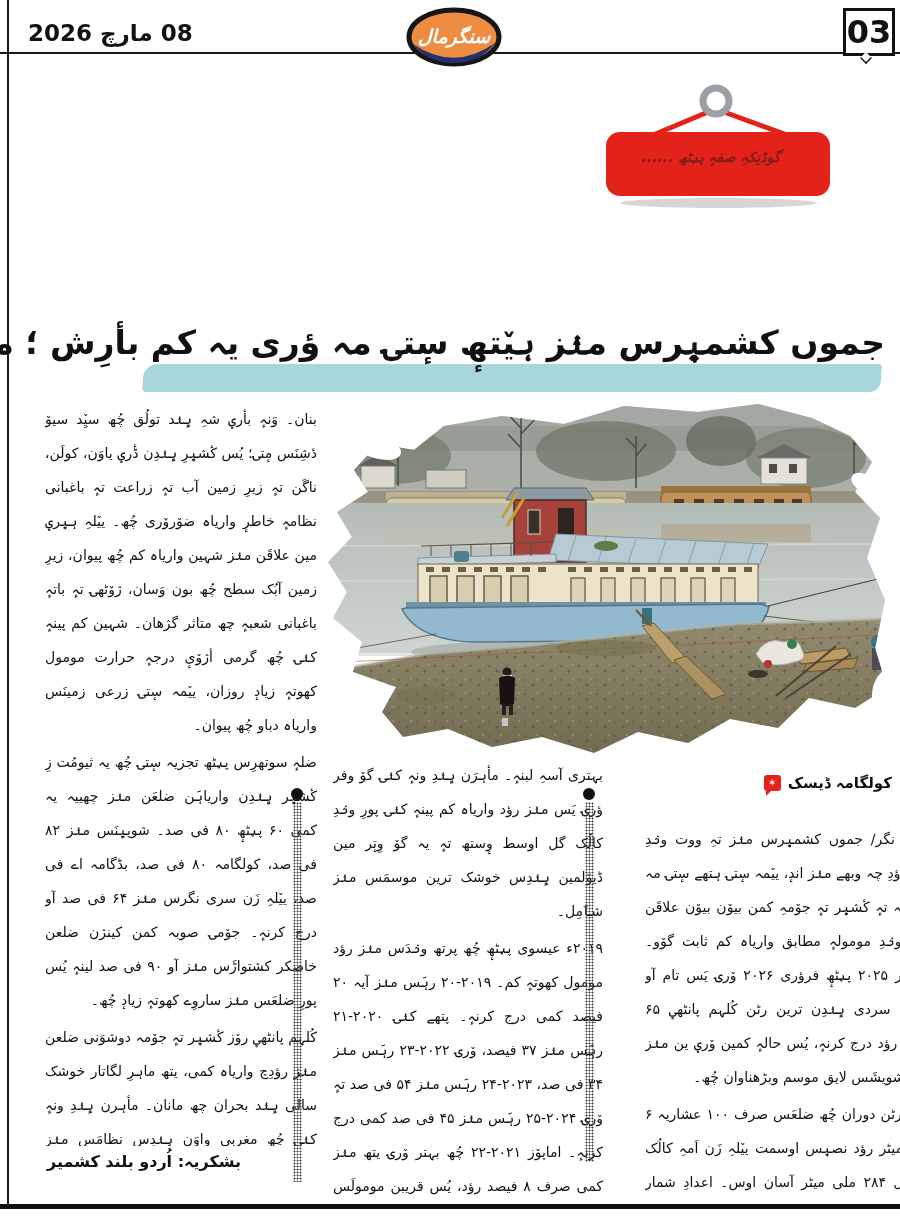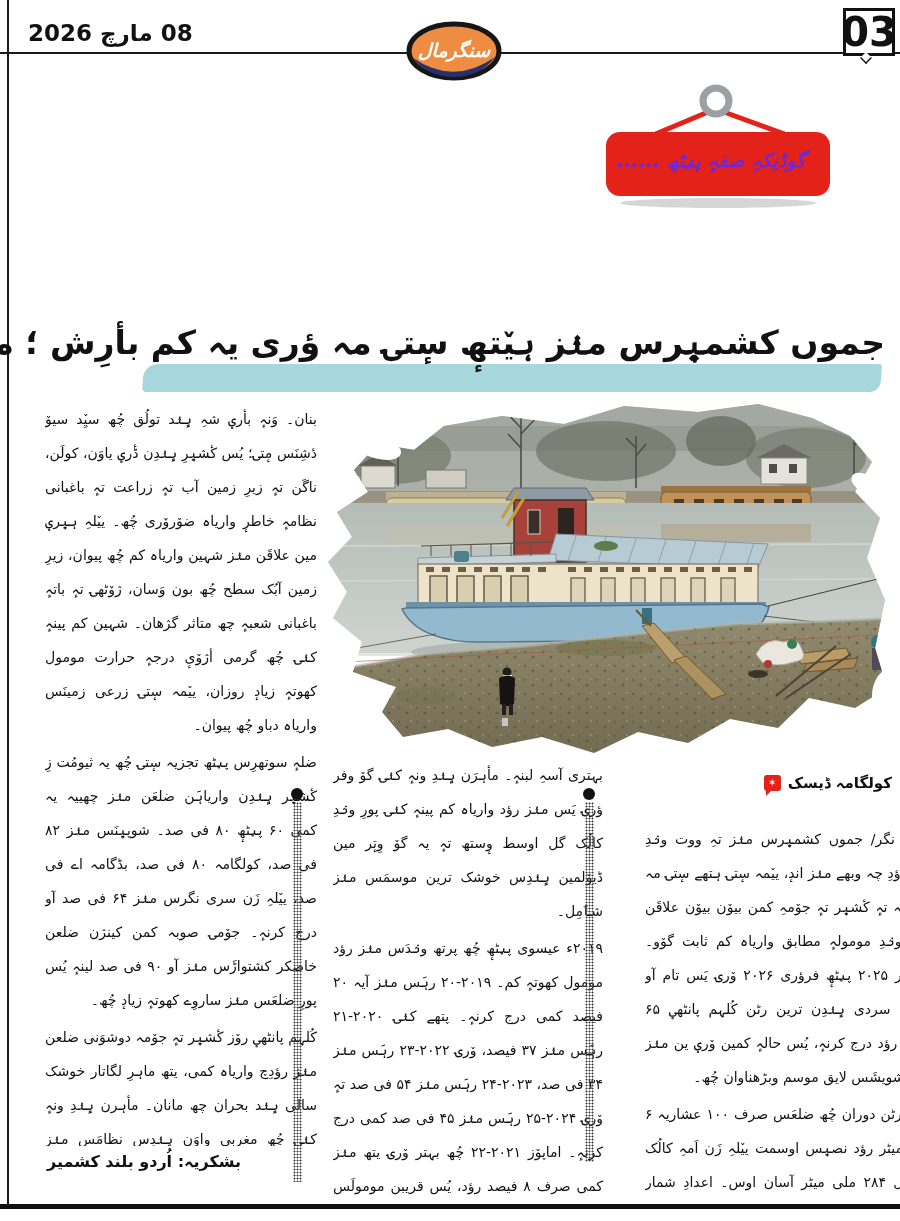--- a/index.html
+++ b/index.html
@@ -7,30 +7,30 @@
     width:900px;height:1221px;position:relative;background:#ffffff;
     font-family:"DejaVu Sans",sans-serif;color:#111;overflow:hidden;
   }
   
   .border-left{position:absolute;left:7px;top:0;width:2px;height:1206px;background:#1a1a1a;}
   .header-rule{position:absolute;left:0;top:52px;width:900px;height:2px;background:#1a1a1a;}
   .bottom-rule{position:absolute;left:0;top:1204px;width:900px;height:5px;background:#111;}
 
   
   .date{position:absolute;left:28px;top:20px;font-weight:700;font-size:23px;direction:rtl;letter-spacing:.5px;}
-  .logo{position:absolute;left:404px;top:20px;width:100px;height:64px;}
+  .logo{position:absolute;left:404px;top:6px;width:100px;height:64px;}
   .pagenum{position:absolute;left:843px;top:8px;width:46px;height:42px;border:3px solid #111;
-    display:flex;align-items:center;justify-content:center;font-weight:800;font-size:40px;background:#fff;}
+    display:flex;align-items:center;justify-content:center;font-weight:800;font-size:32px;background:#fff;}
   .pagenum-chev{position:absolute;left:860px;top:52px;width:10px;height:10px;border-right:2px solid #111;
     border-bottom:2px solid #111;transform:rotate(45deg) scale(.7);background:#fff;}
 
   
   .tag-svg{position:absolute;left:598px;top:84px;}
-  .tag-label{position:absolute;left:604px;top:149px;width:214px;text-align:center;color:#6d28d9;
-    font-weight:700;font-size:19px;direction:rtl;font-style:italic;}
+  .tag-label{position:absolute;left:604px;top:149px;width:214px;text-align:center;color:#7f1d1d;
+    font-weight:700;font-size:14px;direction:rtl;font-style:italic;}
 
   
   .headline-wrap{position:absolute;left:135px;top:306px;width:750px;height:96px;}
   .headline-highlight{position:absolute;left:8px;top:58px;width:738px;height:28px;border-radius:14px 3px 10px 4px;
     transform:skewX(-4deg);}
   .headline{position:absolute;right:0;top:0;width:100%;margin:0;direction:rtl;text-align:right;
     font-size:33px;line-height:74px;font-weight:800;white-space:nowrap;letter-spacing:-.5px;}
 
   
   .photo{position:absolute;left:306px;top:396px;width:592px;height:382px;}

